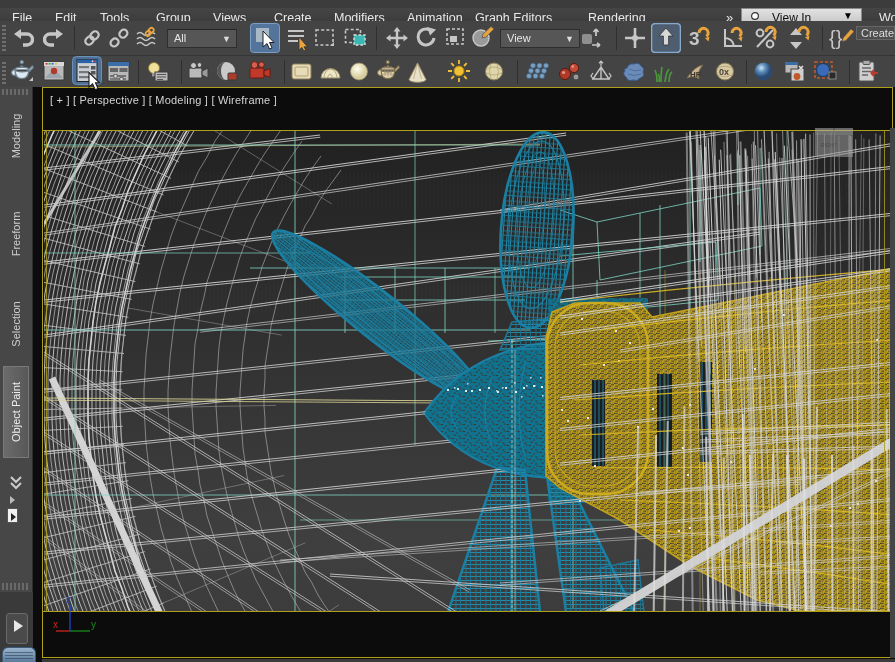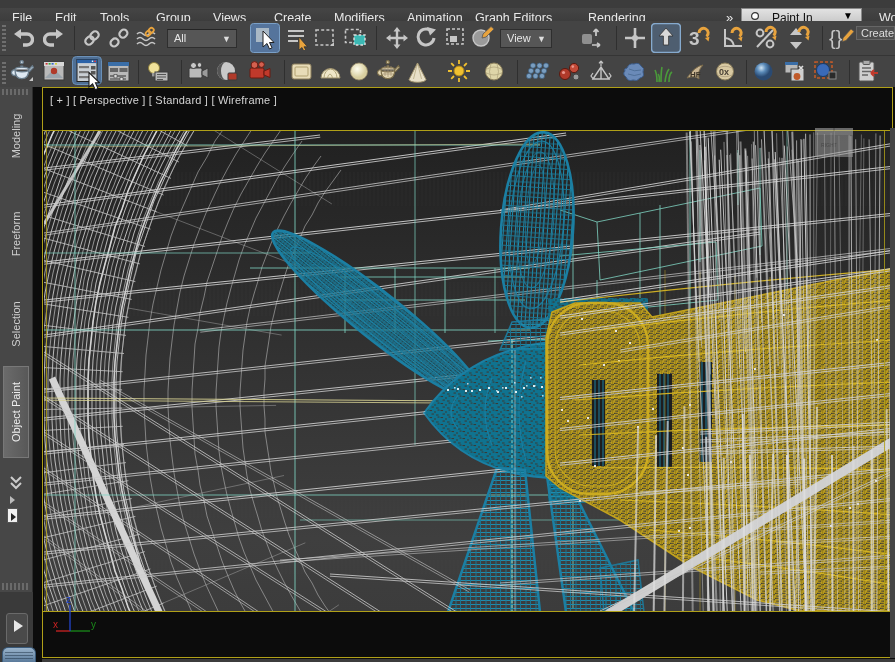--- a/index.html
+++ b/index.html
@@ -20,21 +20,21 @@
     <span style="position:absolute;left:334px;top:3px"><u>M</u>odifiers</span>
     <span style="position:absolute;left:407px;top:3px"><u>A</u>nimation</span>
     <span style="position:absolute;left:475px;top:3px">Graph E<u>d</u>itors</span>
     <span style="position:absolute;left:588px;top:3px"><u>R</u>endering</span>
     <span style="position:absolute;left:726px;top:2px;font-size:13px">»</span>
     <div style="position:absolute;left:741px;top:0px;width:121px;height:19px;background:linear-gradient(#e2e2e2,#c2c2c2);border:1px solid #8a8a8a;color:#111;font-size:12px">
       <svg style="position:absolute;left:4px;top:1px" width="18" height="16" viewBox="0 0 18 16">
         <circle cx="9" cy="6" r="3.4" fill="#fff" stroke="#333" stroke-width="1.2"></circle>
         <path d="M2.5,15 Q9,8.5 15.5,15 Z" fill="#fff" stroke="#333" stroke-width="1.2"></path>
       </svg>
-      <span style="position:absolute;left:30px;top:2px">Paint In</span>
+      <span style="position:absolute;left:30px;top:2px">View In</span>
       <span style="position:absolute;right:8px;top:1px;color:#000;font-size:10px">▼</span>
     </div>
     <span style="position:absolute;left:879px;top:3px">Wo</span>
   </div>
 <div id="tb1"></div>
 <div id="tb2"></div>
 <div class="dots" style="top:25px;height:26px"></div>
 <div class="dots" style="top:60px;height:24px"></div>
 <svg style="position:absolute;left:12px;top:27px" width="22" height="22" viewBox="0 0 22 22">
     <path d="M8,7 h7 a5.5,5.5 0 0 1 0,11 h-4" fill="none" stroke="#c6c6c6" stroke-width="3.4"></path>
@@ -93,21 +93,21 @@
     <path d="M13,2 L22,4.5 L16,10.5 Z" fill="#c6c6c6"></path>
   </svg>
 <svg style="position:absolute;left:444px;top:25px" width="24" height="26" viewBox="0 0 24 26">
     <rect x="3" y="4" width="16" height="15" fill="none" stroke="#c6c6c6" stroke-width="1.6" stroke-dasharray="3,2"></rect>
     <rect x="6" y="11" width="7" height="6" fill="#c6c6c6"></rect>
   </svg>
 <svg style="position:absolute;left:470px;top:25px" width="26" height="26" viewBox="0 0 26 26">
     <circle cx="11" cy="13" r="8" fill="#9a9a9a" stroke="#c6c6c6" stroke-width="1.4"></circle>
     <path d="M13,9 L21,1.5 L24,4 L16,12 l-4,1 z" fill="#e8a33d" stroke="#555" stroke-width="0.8"></path>
   </svg>
-<div style="position:absolute;left:500px;top:29px;width:52px;height:19px;background:#565656;border:1px solid #2e2e2e;color:#e6e6e6;font-size:11px;line-height:17px;padding-left:6px">View<span style="position:absolute;right:5px;top:1px;font-size:9px;color:#ddd">▼</span></div>
+<div style="position:absolute;left:500px;top:29px;width:80px;height:19px;background:#565656;border:1px solid #2e2e2e;color:#e6e6e6;font-size:11px;line-height:17px;padding-left:6px">View<span style="position:absolute;right:5px;top:1px;font-size:9px;color:#ddd">▼</span></div>
 <svg style="position:absolute;left:578px;top:25px" width="26" height="26" viewBox="0 0 26 26">
     <rect x="4" y="9" width="10" height="10" rx="2" fill="#8f8f8f"></rect>
     <path d="M18,4 v7 m0,-7 l-2.5,3 m2.5,-3 l2.5,3" stroke="#c6c6c6" stroke-width="1.8" fill="none"></path>
     <path d="M14,20 h8 m0,0 l-3,-2.2 m3,2.2 l-3,2.2" stroke="#c6c6c6" stroke-width="1.6" fill="none"></path>
   </svg>
 <div style="position:absolute;left:616px;top:26px;width:1px;height:24px;background:#2f2f2f"></div>
 <svg style="position:absolute;left:622px;top:25px" width="26" height="26" viewBox="0 0 26 26">
     <path d="M13,3 v20 M3,13 h20" stroke="#c6c6c6" stroke-width="2.6"></path>
     <circle cx="13" cy="13" r="3" fill="#c6c6c6"></circle>
   </svg>
@@ -843,12 +843,12 @@
     <div style="position:absolute;left:6px;top:526px;width:22px;height:31px;background:#4a4a4a;border:1px solid #6a6a6a;border-radius:3px">
       <div style="position:absolute;left:7px;top:6px;width:0;height:0;border-left:9px solid #e8e8e8;border-top:6px solid transparent;border-bottom:6px solid transparent"></div>
     </div>
     <div style="position:absolute;left:2px;top:560px;width:34px;height:15px;border-radius:6px 6px 0 0;background:linear-gradient(#9ab4cc,#5a7a9a);border:1px solid #3a5a7a;border-bottom:none">
       <div style="position:absolute;left:2px;top:3px;right:2px;height:8px;background:repeating-linear-gradient(0deg,rgba(30,50,70,0.5) 0 1px,transparent 1px 3px)"></div>
     </div>
   </div>
 <svg style="position:absolute;left:88px;top:72px;z-index:50" width="16" height="21" viewBox="0 0 16 21">
     <path d="M1,0.5 L1,15 L4.6,11.8 L7.2,17.8 L10,16.5 L7.5,10.8 L11.5,10.8 Z" fill="#fff" stroke="#1a1a1a" stroke-width="1.1"></path>
   </svg>
-<div style="position:absolute;left:50px;top:94px;color:#d4d4d4;font-size:11px;letter-spacing:0.2px">[ + ] [ Perspective ] [ Standard ] [ Wireframe ]</div>
+<div style="position:absolute;left:50px;top:94px;color:#d4d4d4;font-size:11px;letter-spacing:0.2px">[ + ] [ Perspective ] [ Modeling ] [ Wireframe ]</div>
 </body></html>

